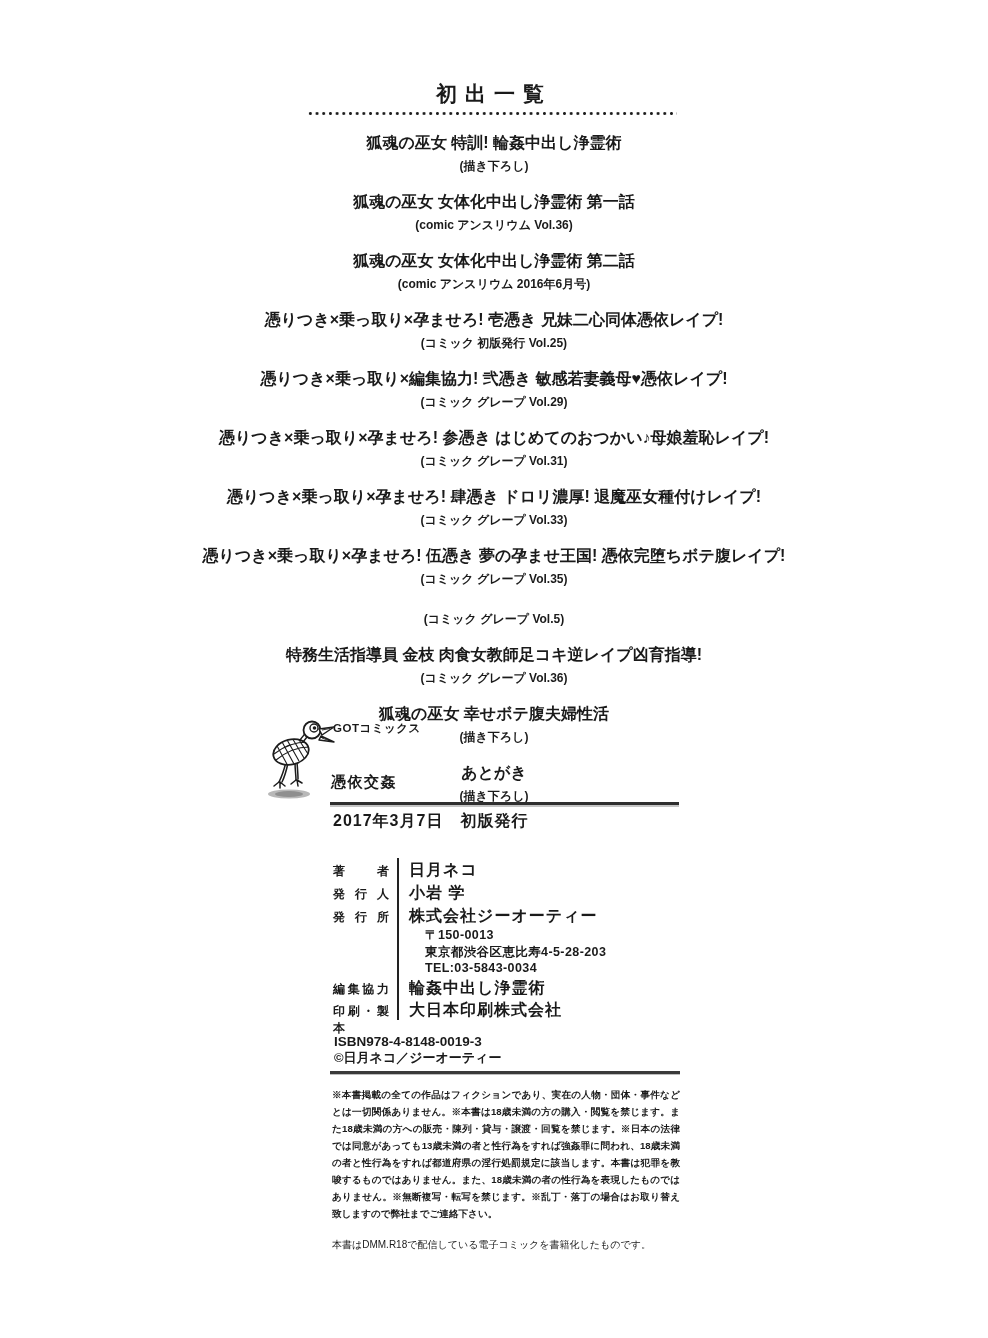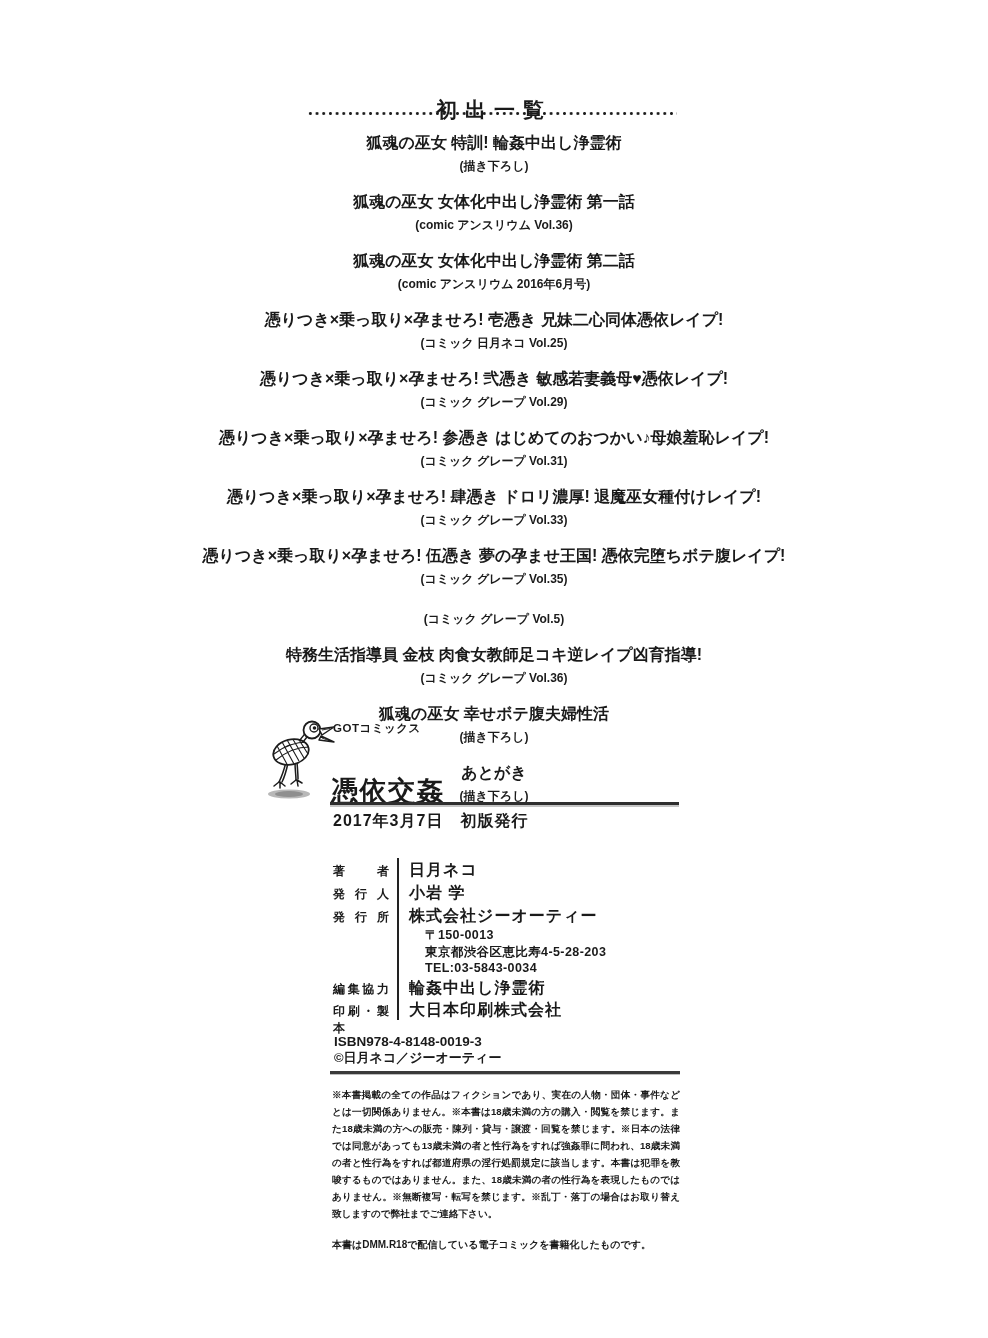--- a/index.html
+++ b/index.html
@@ -16,21 +16,21 @@
     font-family: "Liberation Sans", sans-serif;
     overflow: hidden;
   }
 
   
   .list-title {
     position: absolute;
     top: 80px;
     left: 0;
     right: 0;
-    margin: 16px;
+    margin: 0;
     text-align: center;
     font-size: 21px;
     font-weight: 700;
     letter-spacing: 8px;
   }
   .dotted-rule {
     position: absolute;
     top: 111px;
     left: 307px;
     width: 370px;
@@ -78,21 +78,21 @@
     left: 333px;
     top: 721px;
     font-size: 11.5px;
     font-weight: 700;
     letter-spacing: 0.5px;
   }
   .book-title {
     position: absolute;
     left: 331px;
     top: 773px;
-    font-size: 27px;
+    font-size: 15px;
     font-weight: 700;
     letter-spacing: 1.5px;
   }
   .title-rule {
     position: absolute;
     left: 330px;
     top: 802px;
     width: 349px;
     height: 2.5px;
     background: #2e2e2e;
@@ -176,21 +176,21 @@
     font-weight: 700;
     text-align: justify;
     letter-spacing: 0px;
   }
   .digital-note {
     position: absolute;
     left: 332px;
     top: 1238px;
     width: 360px;
     font-size: 10px;
-    font-weight: 700;
+    font-weight: 400;
   }
 </style>
 </head>
 <body>
 
 <div class="page">
 
   <h1 class="list-title">初出一覧</h1>
   <div class="dotted-rule"></div>
 
@@ -202,24 +202,24 @@
     <div class="entry">
       <div class="entry-title">狐魂の巫女 女体化中出し浄霊術 第一話</div>
       <div class="entry-source">(comic アンスリウム Vol.36)</div>
     </div>
     <div class="entry">
       <div class="entry-title">狐魂の巫女 女体化中出し浄霊術 第二話</div>
       <div class="entry-source">(comic アンスリウム 2016年6月号)</div>
     </div>
     <div class="entry">
       <div class="entry-title">憑りつき×乗っ取り×孕ませろ! 壱憑き 兄妹二心同体憑依レイプ!</div>
-      <div class="entry-source">(コミック 日月ネコ Vol.25)</div>
-    </div>
-    <div class="entry">
-      <div class="entry-title">憑りつき×乗っ取り×孕ませろ! 弐憑き 敏感若妻義母♥憑依レイプ!</div>
+      <div class="entry-source">(コミック 初版発行 Vol.25)</div>
+    </div>
+    <div class="entry">
+      <div class="entry-title">憑りつき×乗っ取り×編集協力! 弐憑き 敏感若妻義母♥憑依レイプ!</div>
       <div class="entry-source">(コミック グレープ Vol.29)</div>
     </div>
     <div class="entry">
       <div class="entry-title">憑りつき×乗っ取り×孕ませろ! 参憑き はじめてのおつかい♪母娘羞恥レイプ!</div>
       <div class="entry-source">(コミック グレープ Vol.31)</div>
     </div>
     <div class="entry">
       <div class="entry-title">憑りつき×乗っ取り×孕ませろ! 肆憑き ドロリ濃厚! 退魔巫女種付けレイプ!</div>
       <div class="entry-source">(コミック グレープ Vol.33)</div>
     </div>

